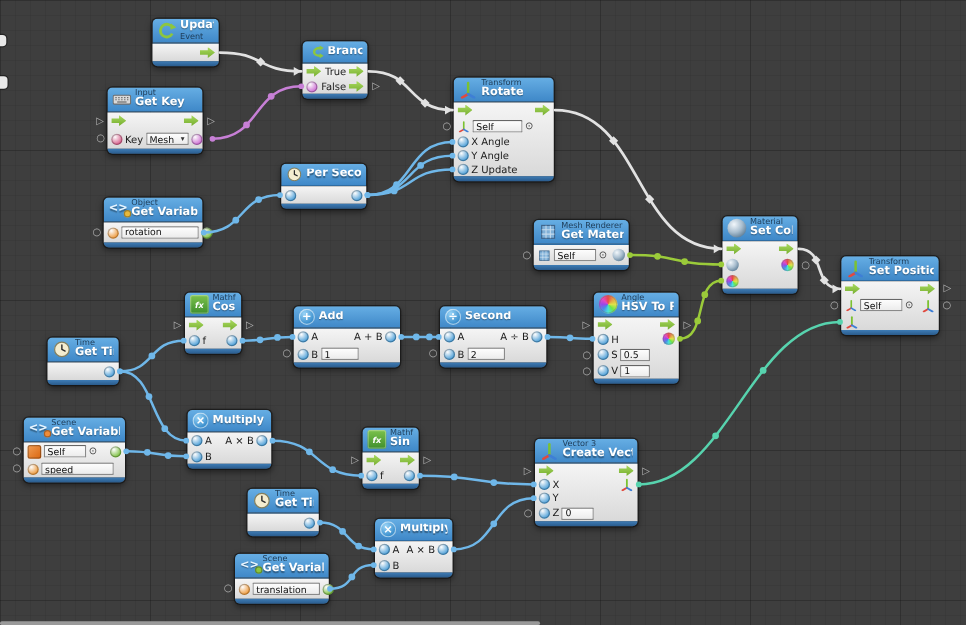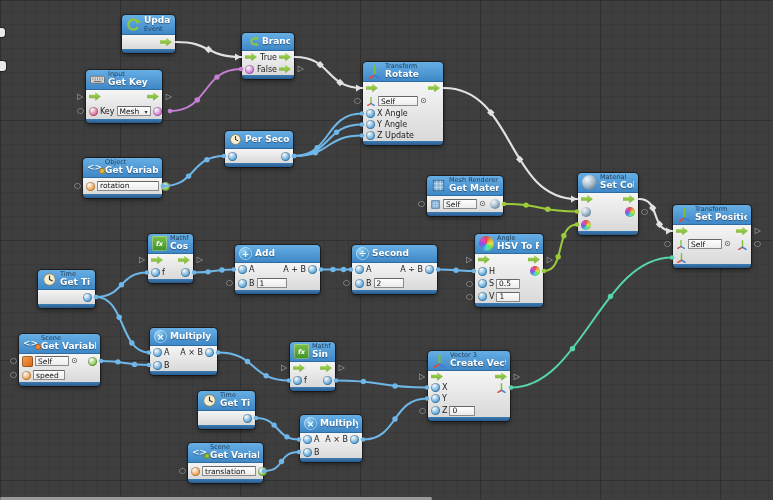--- a/index.html
+++ b/index.html
@@ -442,21 +442,21 @@
               <span class="fldtx">Self</span>
             </span>
             <span class="objdot">⊙</span>
             <span class="rwrap">
               <span class="port" style="background: radial-gradient(circle at 35% 30%, rgba(255, 255, 255, 0.9), rgb(125, 193, 66) 70%);"></span>
             </span>
             <span class="mk mk-l">○</span>
           </div>
           <div class="nrow" style="height: 14px;">
             <span class="port" style="background: radial-gradient(circle at 35% 30%, rgba(255, 255, 255, 0.9), rgb(238, 154, 60) 70%);"></span>
-            <span class="fld" style="width: 32px; text-decoration: underline;">
+            <span class="fld" style="width: 58px; text-decoration: underline;">
               <span class="fldtx">speed</span>
             </span>
             <span class="mk mk-l">○</span>
           </div>
         </div>
         <div class="nfoot"></div>
       </div>
       <div class="node" style="left: 150px; top: 328px; width: 67px;">
         <div class="nhead" style="height: 18px;">
           <span class="ic-math" style="width: 13px; height: 13px; font-size: 9.1px;">×</span>

